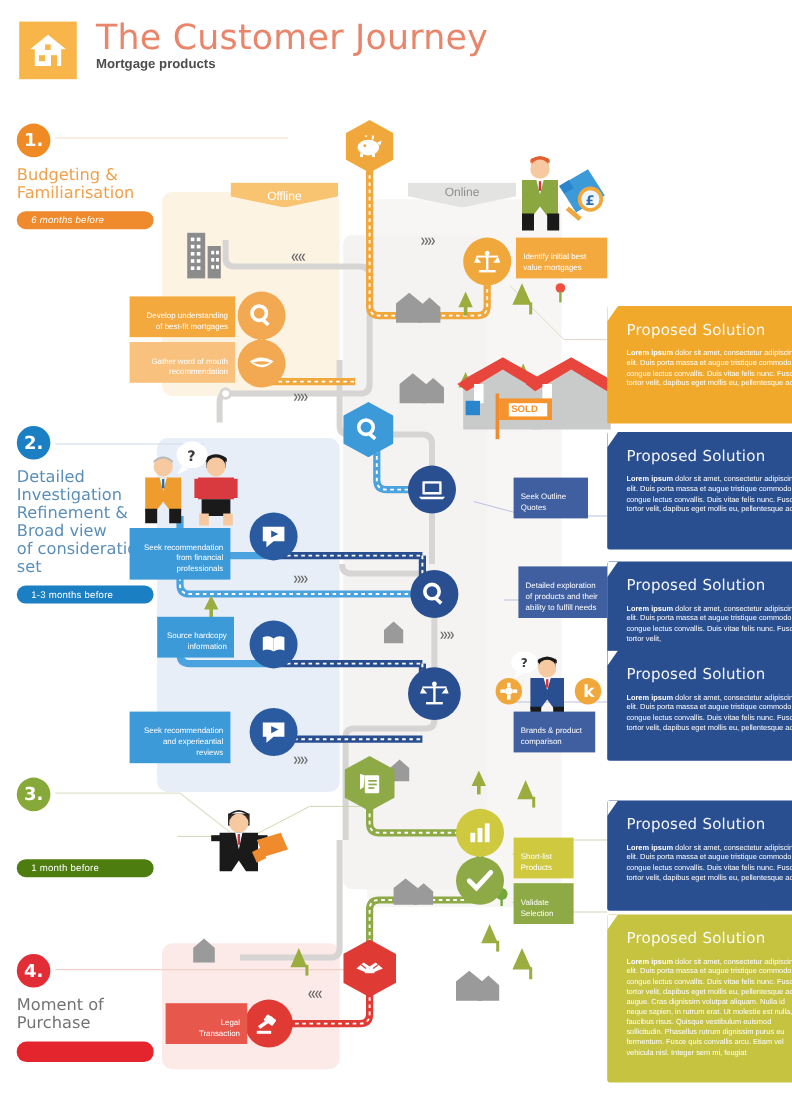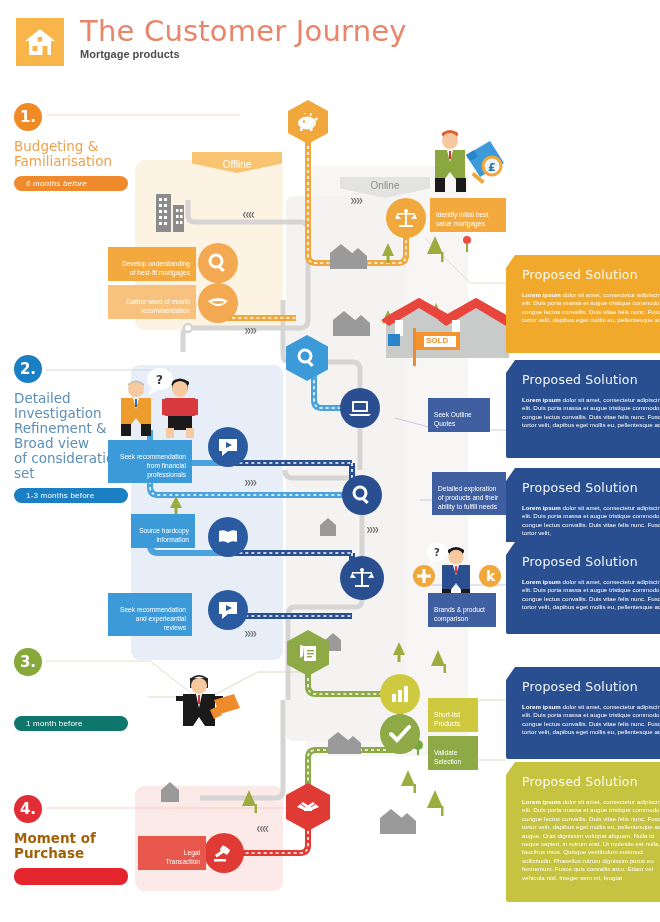--- a/index.html
+++ b/index.html
@@ -32,21 +32,21 @@
     font-size:8px; display:flex; align-items:center; padding-left:12px;
     width:114px; letter-spacing:.2px;}
 
   
   .panel{ position:absolute; border-radius:9px; }
 
   
   .banner{ position:absolute; height:21px; font-size:10px; color:#fff;
     display:flex; align-items:flex-start; justify-content:center; padding-top:3px;
     clip-path:polygon(0 0,100% 0,100% 55%,50% 100%,0 55%); }
-  .banner.gray{ color:#8e8e8e;margin-top:25px; }
+  .banner.gray{ color:#8e8e8e; }
 
   
   .sol{ position:absolute; left:506px; width:178px; border-radius:2px 2px 2px 2px;
     padding:12px 12px 10px 16px; color:#fff; }
   .sol::before{ content:""; position:absolute; left:0; top:0; width:9px; height:13px;
     background:#fff; clip-path:polygon(0 0,100% 0,0 100%); }
   .sol h4{ font-size:12.5px; font-weight:400; letter-spacing:.2px; margin-bottom:9px;
     font-family:"DejaVu Sans",sans-serif; opacity:.95;}
   .sol p{ font-size:6.2px; line-height:8.4px; }
   .sol p b{ font-weight:700; }
@@ -363,26 +363,26 @@
   <div class="stage" style="top:355px;">
     <div class="num" style="background:#1b7fc4;">2.</div>
     <div class="title" style="color:#5b8fb9; white-space:pre-line;">Detailed Investigation
 Refinement &amp; Broad view
 of consideration set</div>
     <div class="pill" style="background:#1b7fc4;">1-3 months before</div>
   </div>
 
   <div class="stage" style="top:648px;">
     <div class="num" style="background:#86a93a;">3.</div>
-    <div class="pill" style="background:#0f766e;margin-top:40px;">1 month before</div>
+    <div class="pill" style="background:#4d7c0f;margin-top:40px;">1 month before</div>
   </div>
 
   <div class="stage" style="top:795px;">
     <div class="num" style="background:#e12d35;">4.</div>
-    <div class="title" style="color:#a16207; white-space:pre-line;font-weight:bold;">Moment of
+    <div class="title" style="color:#737373; white-space:pre-line;">Moment of
 Purchase</div>
     <div class="pill" style="background:#e5252e; height:17px;"></div>
   </div>
 
   <div class="hex" style="left:288px; top:100px; width:40px; height:44px; background:#f0a73c;">
     <svg width="22" height="18" viewBox="0 0 22 18">
       <ellipse cx="10" cy="10" rx="9" ry="6.5" fill="#fff"></ellipse>
       <path d="M17 6 l4 -2 l-1 4z" fill="#fff"></path>
       <circle cx="7" cy="8.5" r="1.2" fill="#f0a73c"></circle>
       <rect x="3" y="15" width="2.5" height="3" fill="#fff"></rect>

